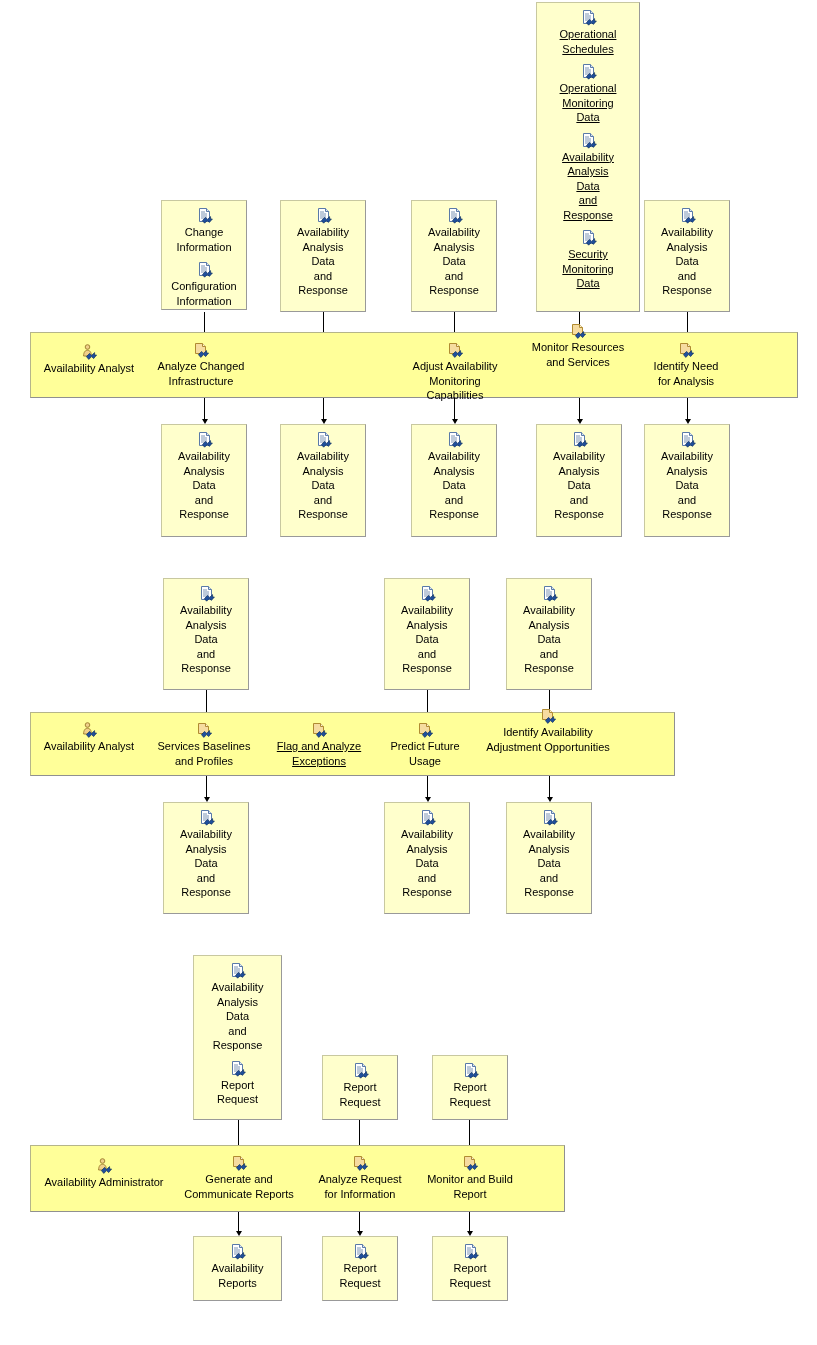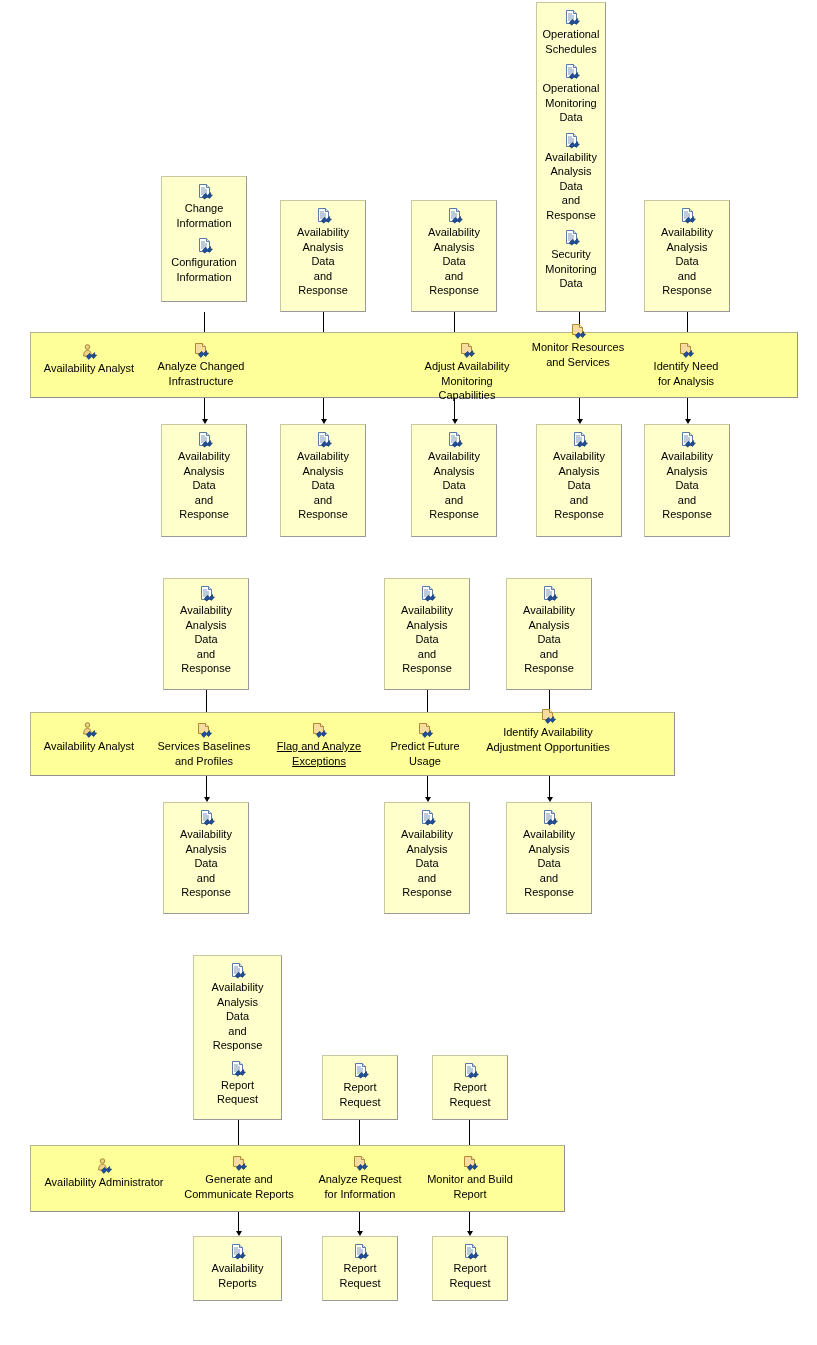--- a/index.html
+++ b/index.html
@@ -86,21 +86,21 @@
     width: 0; height: 0;
     border-left: 3px solid transparent;
     border-right: 3px solid transparent;
     border-top: 5px solid #000000;
   }
 </style>
 </head>
 <body>
 
 <div id="canvas">
-    <div class="artifact-box" style="left: 161px; top: 176px; width: 86px; height: 126px;">
+    <div class="artifact-box" style="left: 161px; top: 200px; width: 86px; height: 110px;">
       <div class="artifact-item">
         <span class="icon">
           <svg width="17" height="16" viewBox="0 0 17 16" xmlns="http://www.w3.org/2000/svg">
             <path d="M3.5 0.5 L10.5 0.5 L13.5 3.5 L13.5 13.5 L3.5 13.5 Z" fill="#ffffff" stroke="#5a7aa8" stroke-width="1"></path>
             <path d="M10.5 0.5 L10.5 3.5 L13.5 3.5" fill="#dbe6f2" stroke="#5a7aa8" stroke-width="1"></path>
             <g stroke="#7d95b5" stroke-width="1">
               <line x1="5" y1="4" x2="9" y2="4"></line>
               <line x1="5" y1="6" x2="11" y2="6"></line>
               <line x1="5" y1="8" x2="11" y2="8"></line>
               <line x1="5" y1="10" x2="11" y2="10"></line>
@@ -172,21 +172,21 @@
         </span>
         <span class="artifact-label">Availability
 Analysis
 Data
 and
 Response</span>
       </div>
     </div>
     <div class="conn" style="left: 454px; top: 312px; height: 26px;"></div>
     <div class="arrowhead" style="left: 451.5px; top: 337px;"></div>
-    <div class="artifact-box" style="left: 536px; top: 2px; width: 70px; height: 310px;">
+    <div class="artifact-box" style="left: 536px; top: 2px; width: 104px; height: 310px; text-decoration: underline;">
       <div class="artifact-item">
         <span class="icon">
           <svg width="17" height="16" viewBox="0 0 17 16" xmlns="http://www.w3.org/2000/svg">
             <path d="M3.5 0.5 L10.5 0.5 L13.5 3.5 L13.5 13.5 L3.5 13.5 Z" fill="#ffffff" stroke="#5a7aa8" stroke-width="1"></path>
             <path d="M10.5 0.5 L10.5 3.5 L13.5 3.5" fill="#dbe6f2" stroke="#5a7aa8" stroke-width="1"></path>
             <g stroke="#7d95b5" stroke-width="1">
               <line x1="5" y1="4" x2="9" y2="4"></line>
               <line x1="5" y1="6" x2="11" y2="6"></line>
               <line x1="5" y1="8" x2="11" y2="8"></line>
               <line x1="5" y1="10" x2="11" y2="10"></line>
@@ -295,21 +295,21 @@
       <span class="icon">
         <svg width="17" height="16" viewBox="0 0 17 16" xmlns="http://www.w3.org/2000/svg">
           <path d="M2.5 1.5 L9.5 1.5 L12.5 4.5 L12.5 11.5 L2.5 11.5 Z" fill="#f6dca0" stroke="#b08b32" stroke-width="1"></path>
           <path d="M9.5 1.5 L9.5 4.5 L12.5 4.5" fill="#fdf2d6" stroke="#b08b32" stroke-width="1"></path>
           <path d="M5.4 12.6 L8.6 9.4 L10.6 11.4 L13.6 8.6 L13.6 11.0 L15.6 11.0 L12.6 14.6 L10.6 12.6 L7.8 15.4 Z" fill="#1f4f9c" stroke="#10315f" stroke-width="0.7" stroke-linejoin="round"></path>
         </svg>
       </span>
       <span class="cell-label">Analyze Changed
 Infrastructure</span>
     </div>
-    <div class="band-cell" style="left: 412px; top: 342px; width: 110px; text-align: center;">
+    <div class="band-cell" style="left: 400px; top: 342px; width: 110px; text-align: center;">
       <span class="icon">
         <svg width="17" height="16" viewBox="0 0 17 16" xmlns="http://www.w3.org/2000/svg">
           <path d="M2.5 1.5 L9.5 1.5 L12.5 4.5 L12.5 11.5 L2.5 11.5 Z" fill="#f6dca0" stroke="#b08b32" stroke-width="1"></path>
           <path d="M9.5 1.5 L9.5 4.5 L12.5 4.5" fill="#fdf2d6" stroke="#b08b32" stroke-width="1"></path>
           <path d="M5.4 12.6 L8.6 9.4 L10.6 11.4 L13.6 8.6 L13.6 11.0 L15.6 11.0 L12.6 14.6 L10.6 12.6 L7.8 15.4 Z" fill="#1f4f9c" stroke="#10315f" stroke-width="0.7" stroke-linejoin="round"></path>
         </svg>
       </span>
       <span class="cell-label">Adjust Availability
 Monitoring Capabilities</span>
     </div>

